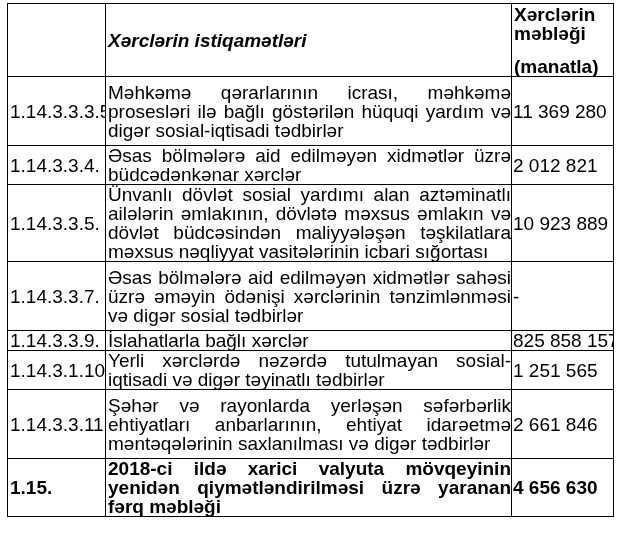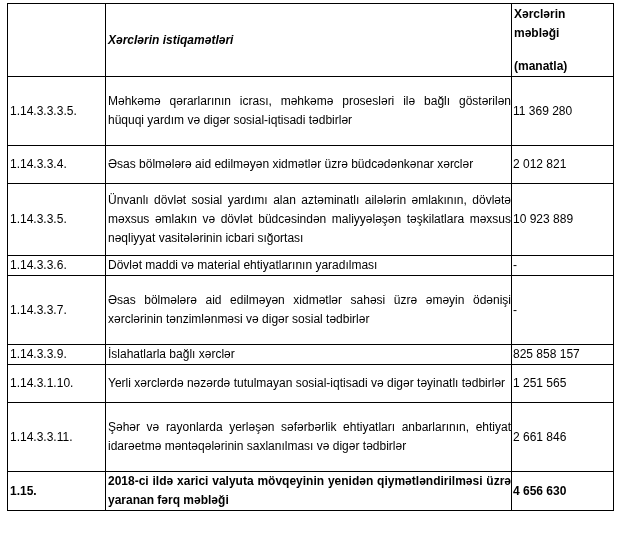--- a/index.html
+++ b/index.html
@@ -22,21 +22,21 @@
     top: 3px;
     border-collapse: collapse;
     table-layout: fixed;
     width: 606px;
   }
   col.code-col   { width: 98px; }
   col.desc-col   { width: 406px; }
   col.amount-col { width: 102px; }
   td {
     border: 1px solid #000000;
-    font-size: 12px;
+    font-size: 19px;
     line-height: 19px;
     padding: 0;
     vertical-align: middle;
     overflow: hidden;
   }
   tr.header-row { height: 70px; }
   tr.header-row td { font-weight: bold; }
   td.header-desc {
     vertical-align: middle;
     padding-left: 2px;
@@ -96,25 +96,20 @@
         <tr class="data-row h2">
     <td class="code">1.14.3.3.4.</td>
     <td class="desc">Əsas bölmələrə aid edilməyən xidmətlər üzrə büdcədənkənar xərclər</td>
     <td class="amount">2 012 821</td>
   </tr>
         <tr class="data-row h4">
     <td class="code">1.14.3.3.5.</td>
     <td class="desc">Ünvanlı dövlət sosial yardımı alan aztəminatlı ailələrin əmlakının, dövlətə məxsus əmlakın və dövlət büdcəsindən maliyyələşən təşkilatlara məxsus nəqliyyat vasitələrinin icbari sığortası</td>
     <td class="amount">10 923 889</td>
   </tr>
-        <tr class="data-row h1">
-    <td class="code">1.14.3.3.6.</td>
-    <td class="desc">Dövlət maddi və material ehtiyatlarının yaradılması</td>
-    <td class="amount">-</td>
-  </tr>
         <tr class="data-row h3">
     <td class="code">1.14.3.3.7.</td>
     <td class="desc">Əsas bölmələrə aid edilməyən xidmətlər sahəsi üzrə əməyin ödənişi xərclərinin tənzimlənməsi və digər sosial tədbirlər</td>
     <td class="amount">-</td>
   </tr>
         <tr class="data-row h1">
     <td class="code">1.14.3.3.9.</td>
     <td class="desc">İslahatlarla bağlı xərclər</td>
     <td class="amount">825 858 157</td>
   </tr>

